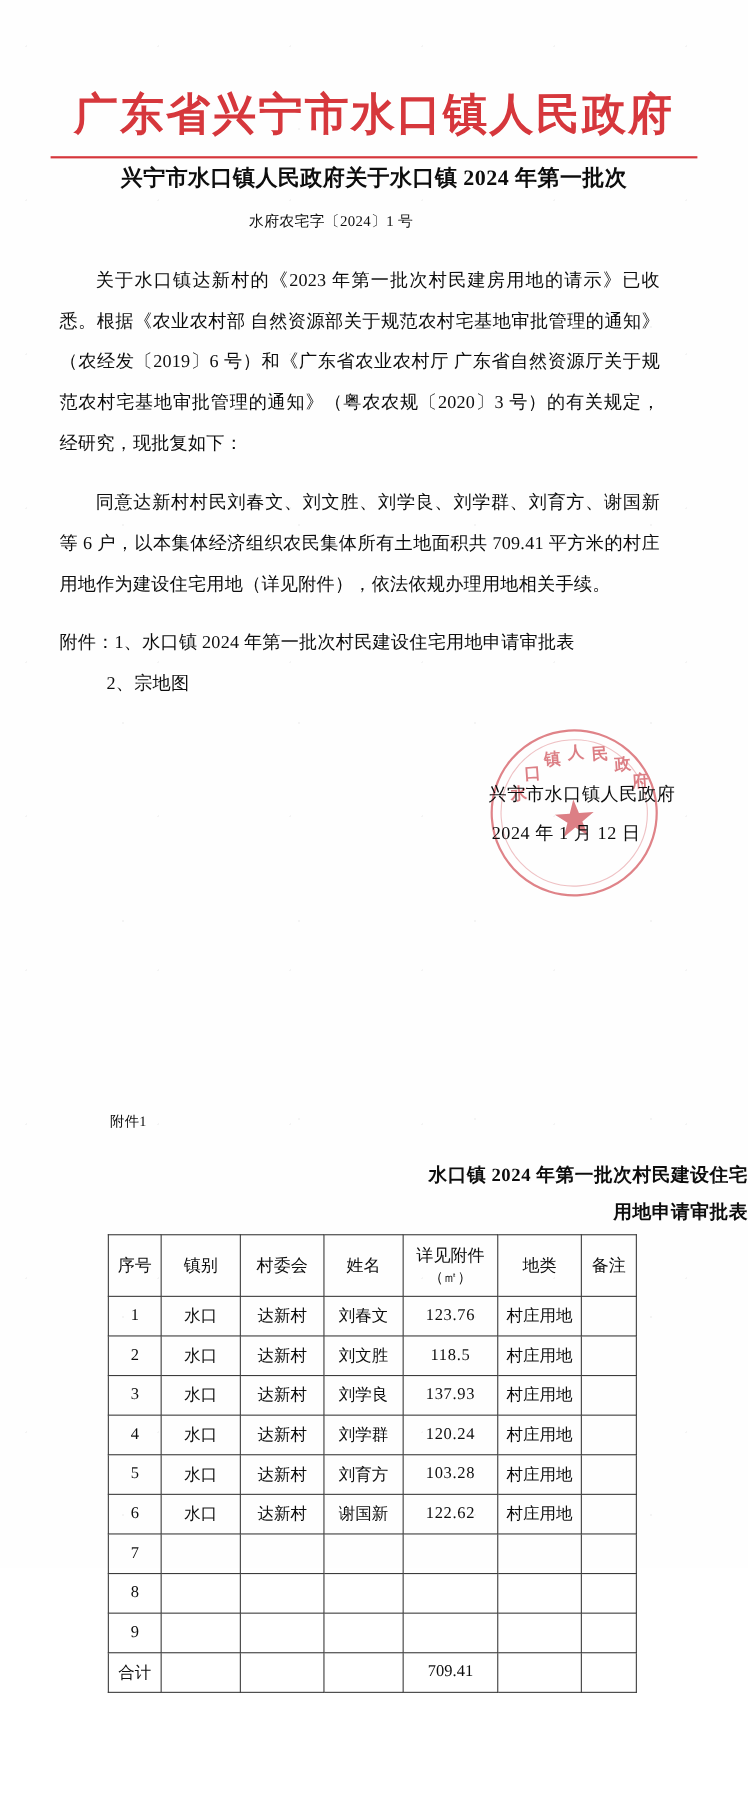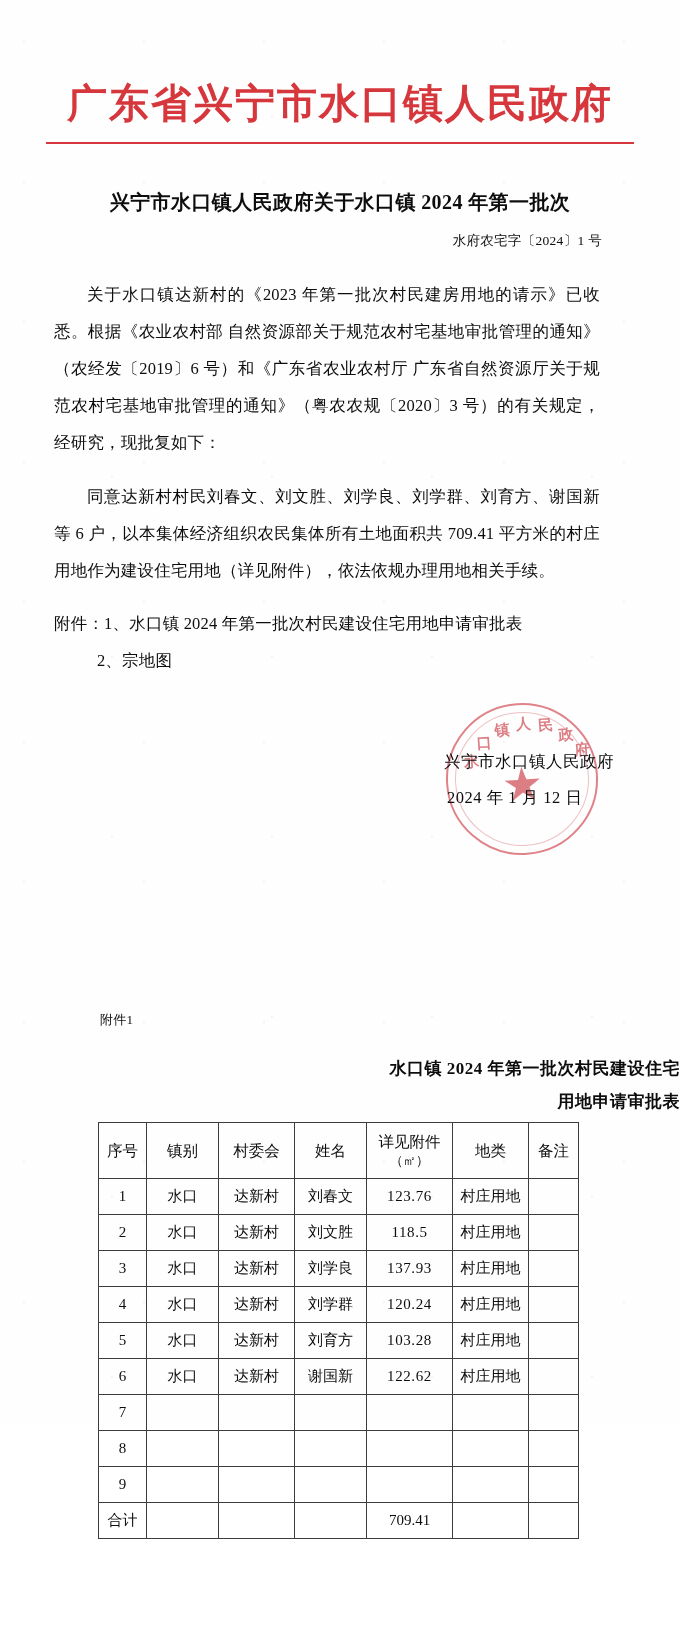--- a/index.html
+++ b/index.html
@@ -37,32 +37,31 @@
   }
   .masthead-rule {
     margin: 18px auto 0 auto;
     width: 588px;
     height: 2px;
     background: #d6373c;
   }
 
   
   .doc-title {
-    margin-top: 40px;
     text-align: center;
     font-size: 20px;
     font-weight: 700;
     line-height: 36px;
     letter-spacing: 0.4px;
   }
   .doc-title-line { white-space: nowrap; }
 
   .doc-number {
     margin-top: 12px;
-    text-align: right;
+    text-align: center;
     padding-right: 78px;
     font-size: 13.5px;
     letter-spacing: 0.3px;
   }
 
   
   .body-block {
     margin-top: 26px;
     padding: 0 80px 0 54px;
   }

